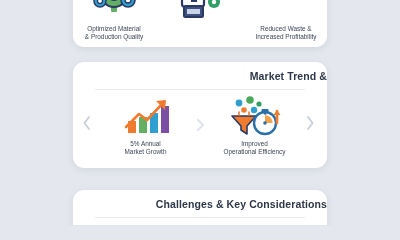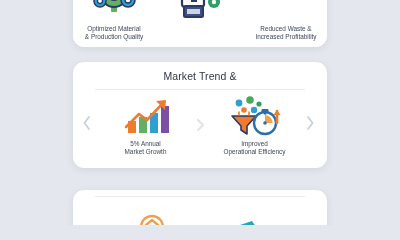--- a/index.html
+++ b/index.html
@@ -37,24 +37,24 @@
     top: 62px;
     height: 106px;
   }
   
   #card-bot {
     top: 190px;
     height: 70px;
   }
 
   .card-title {
-    text-align: center;
+    text-align: right;
     color: #2e3748;
     font-size: 10.5px;
-    font-weight: normal;
+    font-weight: bold;
     line-height: 12.5px;
     padding-top: 8px;
     letter-spacing: 0.1px;
   }
   .title-line2 { display: block; }
 
   .divider {
     height: 1px;
     background: #e9ebf0;
     margin: 6px 22px 0 22px;
@@ -256,20 +256,23 @@
         <div class="icon-label">
           <span>Improved</span>
           <span>Operational Efficiency</span>
         </div>
       </div>
 
     </div>
   </div>
 
   <div class="card" id="card-bot">
+    <div class="card-title">
+      <span>Challenges &amp; Key Considerations</span>
+    </div>
     <div class="divider"></div>
     <div class="icon-row">
       <div class="icon-cell">
         <div class="icon-art">
           <svg width="40" height="30" viewBox="0 0 40 30">
             <circle cx="20" cy="18" r="11" fill="none" stroke="#f0a04a" stroke-width="2.4"></circle>
             <path d="M14 16 L20 11 L26 16" fill="none" stroke="#f0a04a" stroke-width="2.4" stroke-linecap="round" stroke-linejoin="round"></path>
           </svg>
         </div>
       </div>

